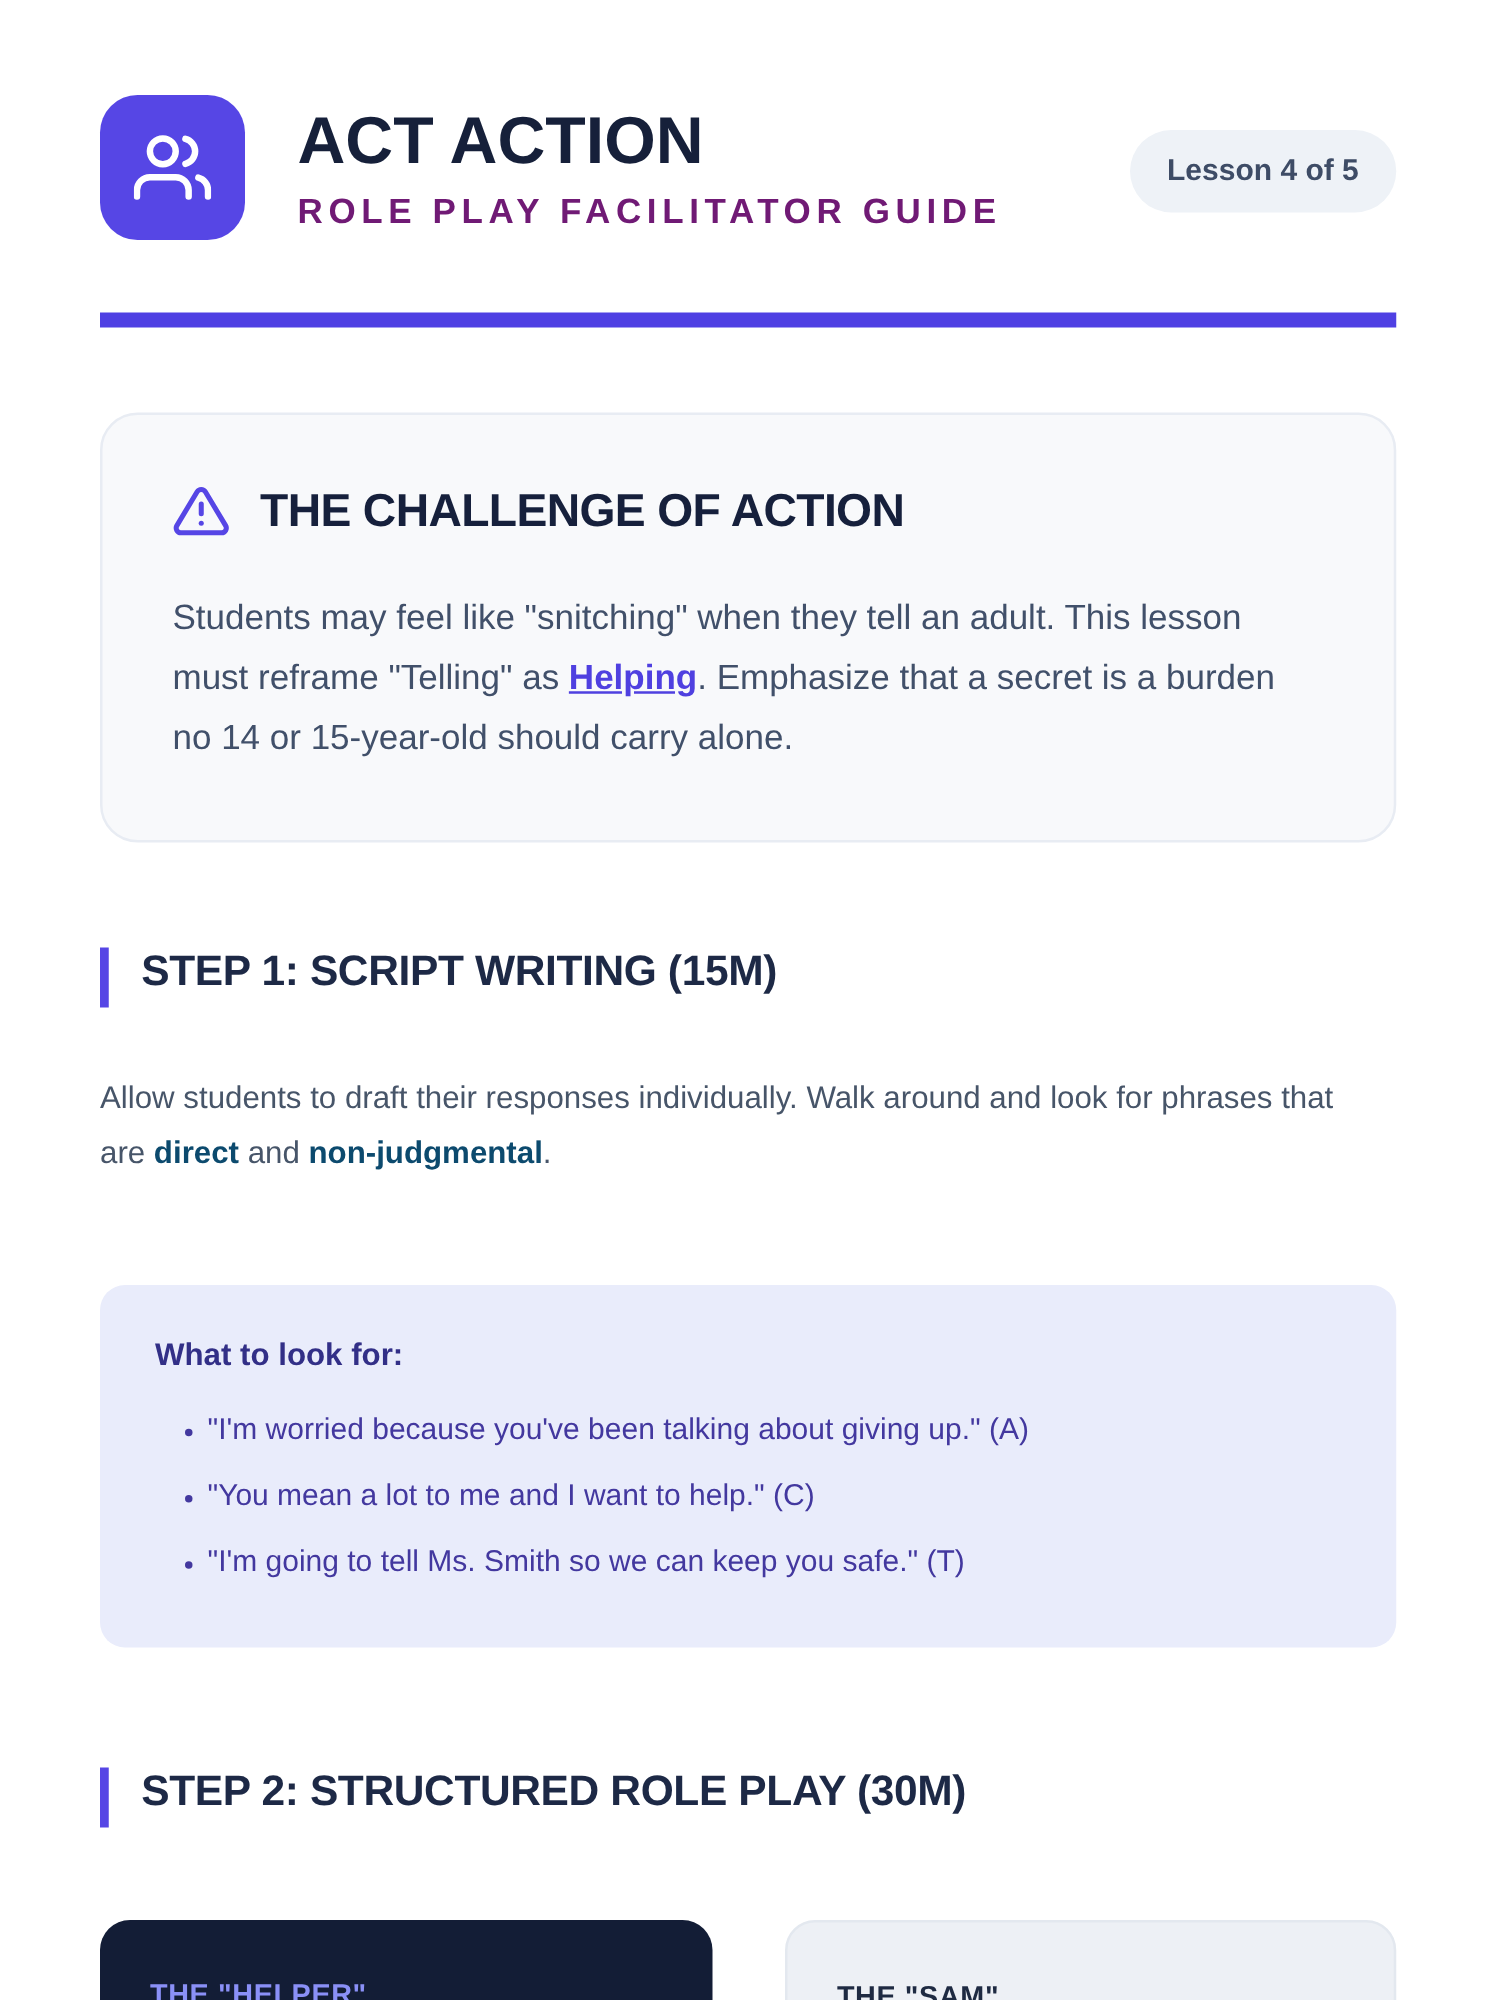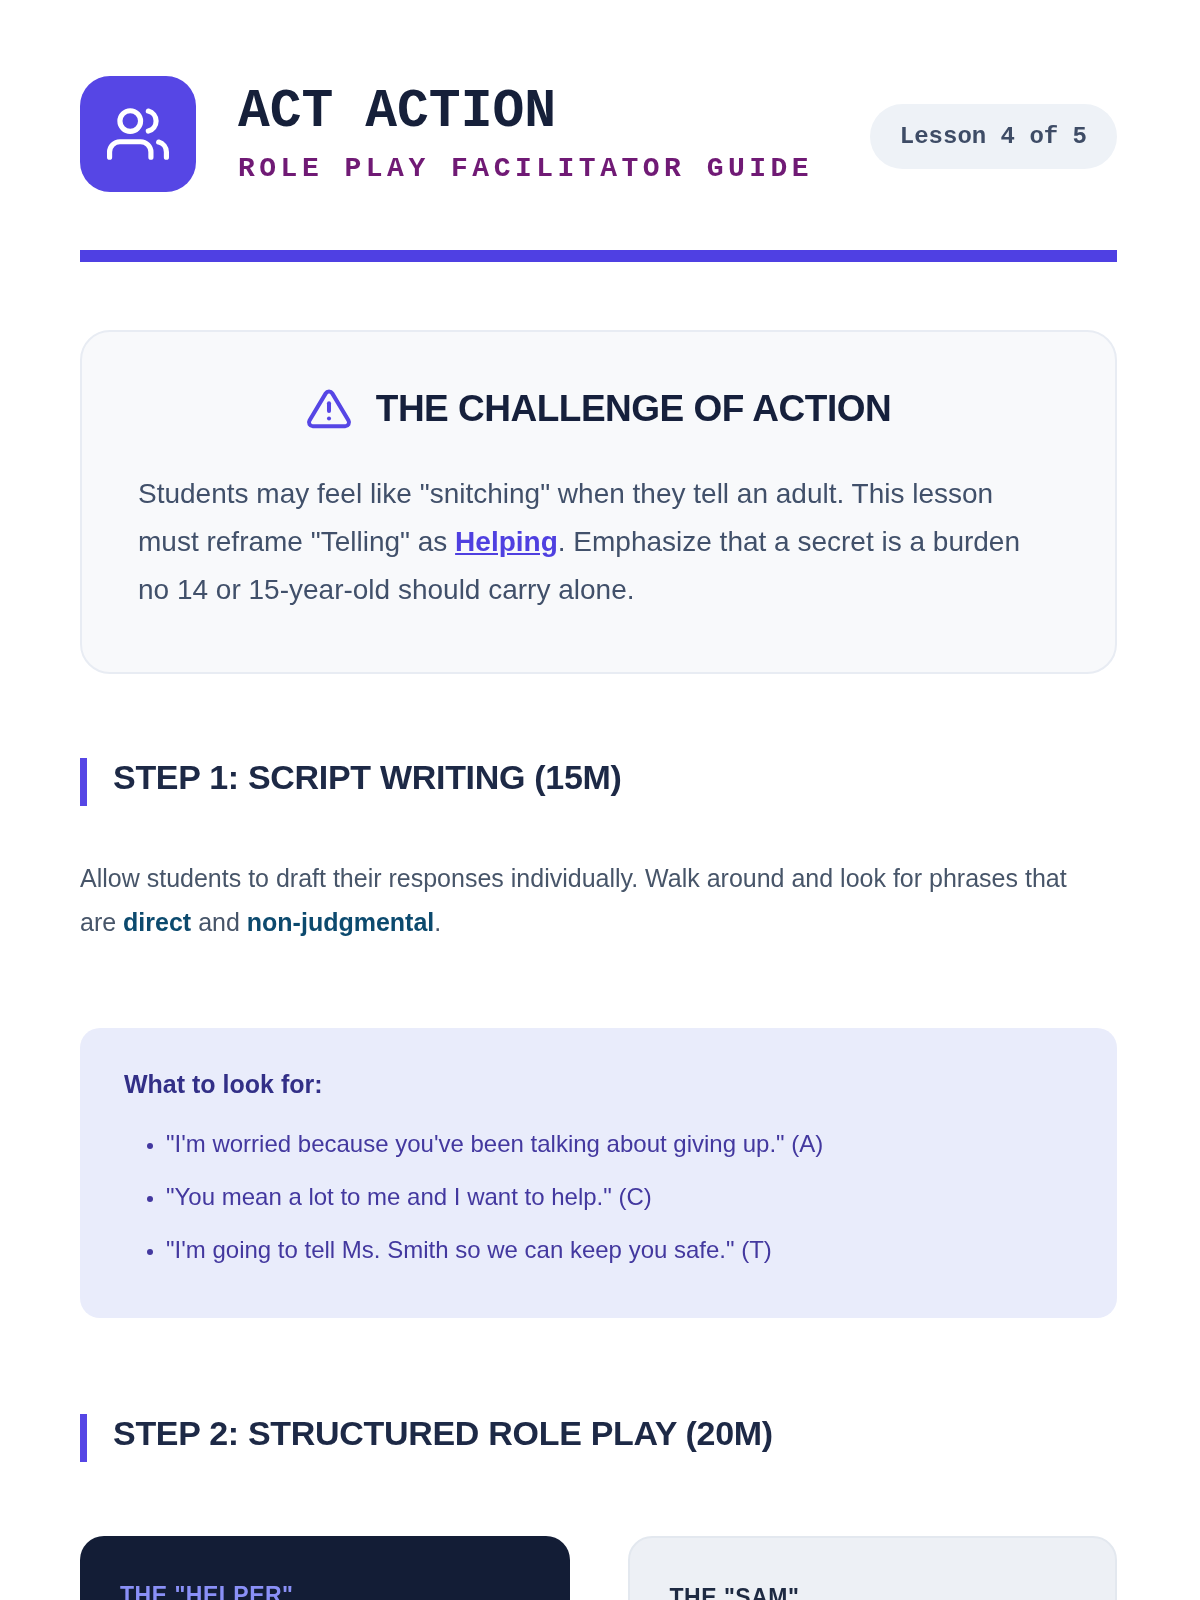--- a/index.html
+++ b/index.html
@@ -12,21 +12,21 @@
     position: relative;
   }
   .page {
     width: 1200px;
     height: 1600px;
     padding: 76px 83px 0 80px;
     overflow: hidden;
   }
 
   
-  .header { display: flex; align-items: flex-start; font-family: Liberation Mono, monospace; }
+  .header { display: flex; align-items: flex-start; }
   .logo {
     width: 116px; height: 116px;
     background: #5646e5;
     border-radius: 30px;
     display: flex; align-items: center; justify-content: center;
     flex: 0 0 auto;
   }
   .logo svg { width: 62px; height: 62px; stroke: #ffffff; fill: none;
     stroke-width: 2; stroke-linecap: round; stroke-linejoin: round; }
   .title-block { margin-left: 42px; padding-top: 10px; }
@@ -51,21 +51,21 @@
   .divider { margin-top: 58px; height: 12px; background: #4f40e3; }
 
   
   .challenge-card {
     margin-top: 68px;
     background: #f8f9fb;
     border: 2px solid #e8ecf3;
     border-radius: 30px;
     padding: 54px 56px 58px 56px;
   }
-  .challenge-head { display: flex; align-items: center; gap: 24px; justify-content: center; }
+  .challenge-head { display: flex; align-items: center; gap: 24px; }
   .challenge-head svg { width: 46px; height: 46px; stroke: #5646e5; fill: none;
     stroke-width: 2.1; stroke-linecap: round; stroke-linejoin: round; flex: 0 0 auto; }
   .challenge-title {
     font-size: 37px; font-weight: 800; color: #16203c; letter-spacing: -0.5px;
   }
   .challenge-body {
     margin-top: 38px;
     font-size: 28px; line-height: 48px; color: #41506a;
     max-width: 910px;
   }
@@ -165,21 +165,21 @@
     <div class="lookfor-title">What to look for:</div>
     <ul class="lookfor-list">
       <li>"I'm worried because you've been talking about giving up." (A)</li>
       <li>"You mean a lot to me and I want to help." (C)</li>
       <li>"I'm going to tell Ms. Smith so we can keep you safe." (T)</li>
     </ul>
   </div>
 
   <div class="step-heading step2-heading">
     <div class="accent-bar"></div>
-    <div class="step-title">STEP 2: STRUCTURED ROLE PLAY (20M)</div>
+    <div class="step-title">STEP 2: STRUCTURED ROLE PLAY (30M)</div>
   </div>
 
   <div class="roleplay-grid">
     <div class="roleplay-card dark">
       <div class="rp-title">THE "HELPER"</div>
 
     </div>
     <div class="roleplay-card light">
       <div class="rp-title">THE "SAM"</div>
 

